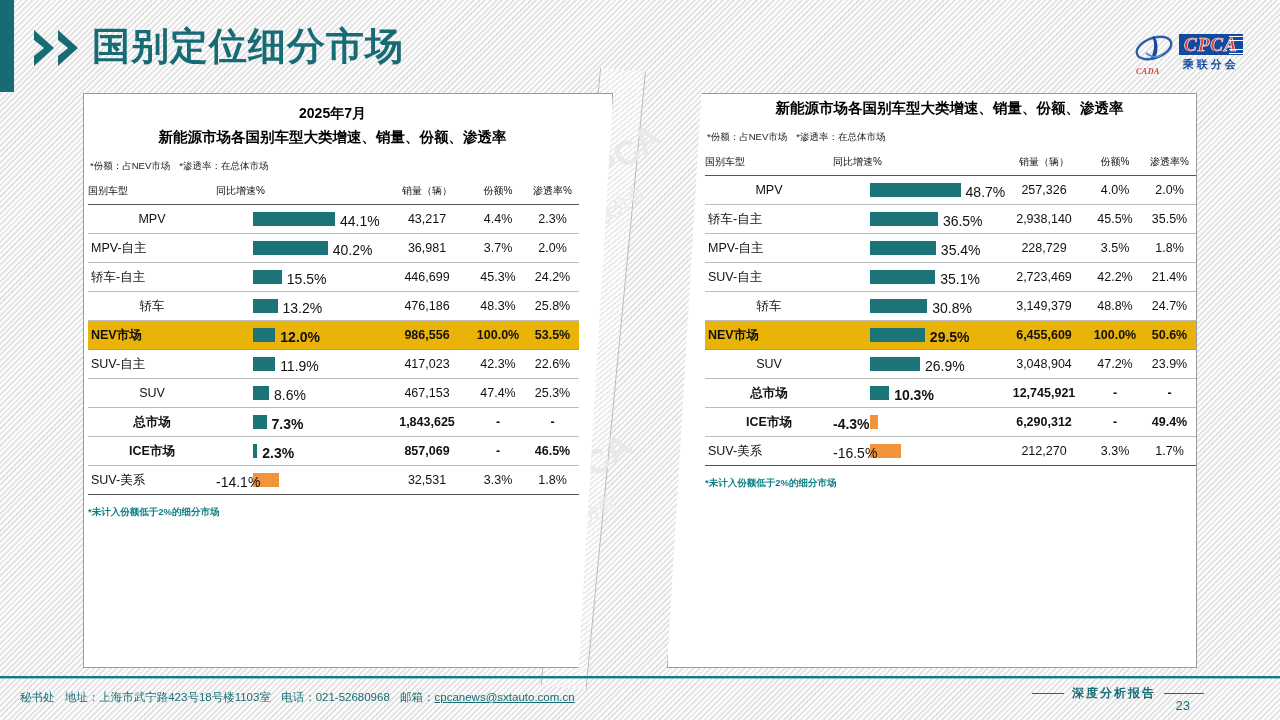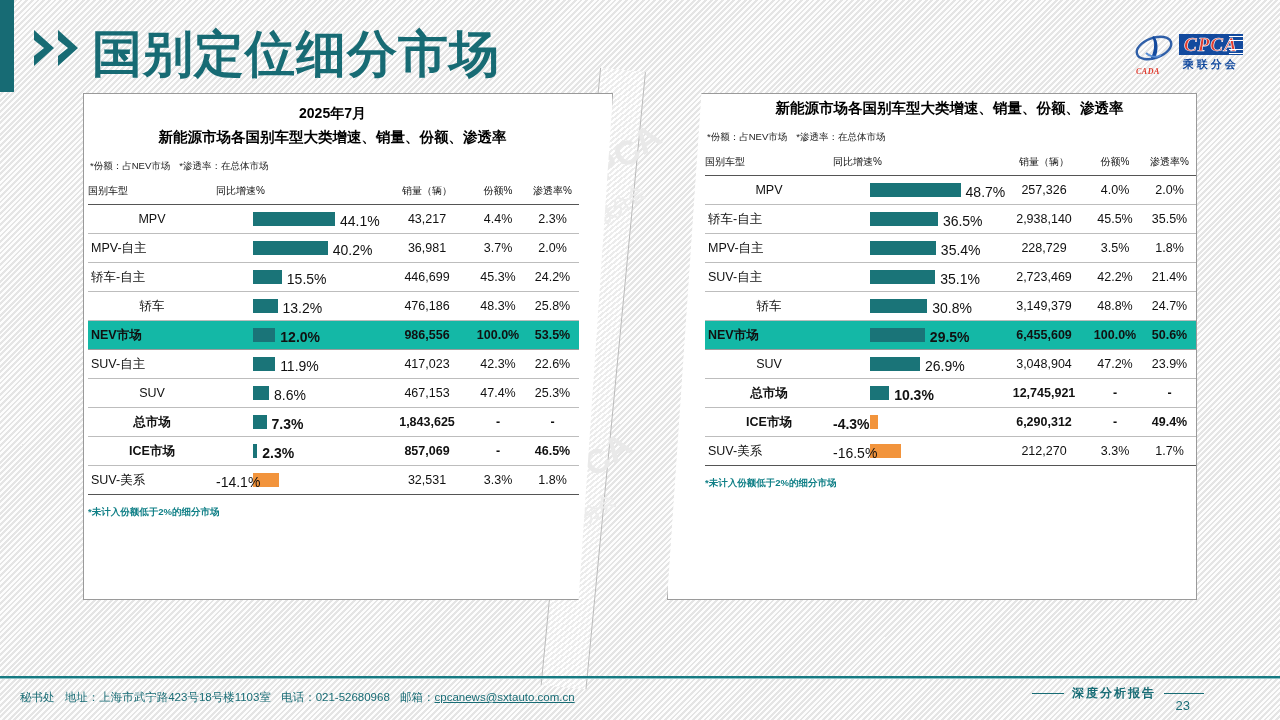--- a/index.html
+++ b/index.html
@@ -27,21 +27,21 @@
   #header-bar-left {
     position: absolute; left: 0; top: 0; width: 14px; height: 92px;
     background: #176b74;
   }
   #chevrons {
     position: absolute; left: 32px; top: 28px;
     width: 56px; height: 40px;
   }
   #title {
     position: absolute; left: 92px; top: 21px;
-    font-size: 50px; font-weight: bold;
+    font-size: 38px; font-weight: bold;
     color: #176b74;
     letter-spacing: 1px;
     white-space: nowrap;
   }
 
   
   #logo {
     position: absolute; right: 34px; top: 29px;
     width: 112px; height: 48px;
     display: flex; align-items: center; gap: 5px;
@@ -101,21 +101,21 @@
     position: absolute; left: -34px; width: 120px;
     font-size: 18px; font-weight: bold; color: #ececec;
     text-align: center;
     transform: rotate(-40deg);
     white-space: nowrap;
   }
 
   
   .panel {
     position: absolute;
-    top: 93px; height: 507px;
+    top: 93px; height: 575px;
     background: #ffffff;
     border: 1px solid #9a9a9a;
   }
   #panel-left  { left: 83px;  width: 530px;
     clip-path: polygon(0 0, 100% 0, 93.5% 100%, 0 100%); }
   #panel-right { left: 667px; width: 530px;
     clip-path: polygon(6.5% 0, 100% 0, 100% 100%, 0 100%); }
 
   .panel-inner { position: absolute; top: 0; width: 497px; height: 575px; }
   #panel-left  .panel-inner { left: 0px; }
@@ -157,21 +157,21 @@
   th.h-bar  { text-align: left; padding-left: 36px; }
   th.h-vol, th.h-shr, th.h-pen { text-align: center; }
 
   table.t td {
     font-size: 12.5px; color: #111;
     height: 28px;
     border-bottom: 1px solid #bdbdbd;
     vertical-align: middle;
     white-space: nowrap;
   }
-  tr.hl td { background: #14b8a6; font-weight: bold;
+  tr.hl td { background: #eab308; font-weight: bold;
     border-top: 1px solid #9c9c9c; border-bottom: 1px solid #9c9c9c; }
   tr.bold td { font-weight: bold; }
   tr.thick-top td { border-top: 1.5px solid #555; }
   tr.last td { border-bottom: 1.6px solid #555; }
 
   td.c-name { text-align: center; }
   td.c-name.lft { text-align: left; padding-left: 3px; }
   td.c-vol, td.c-shr, td.c-pen { text-align: center; }
 
   

